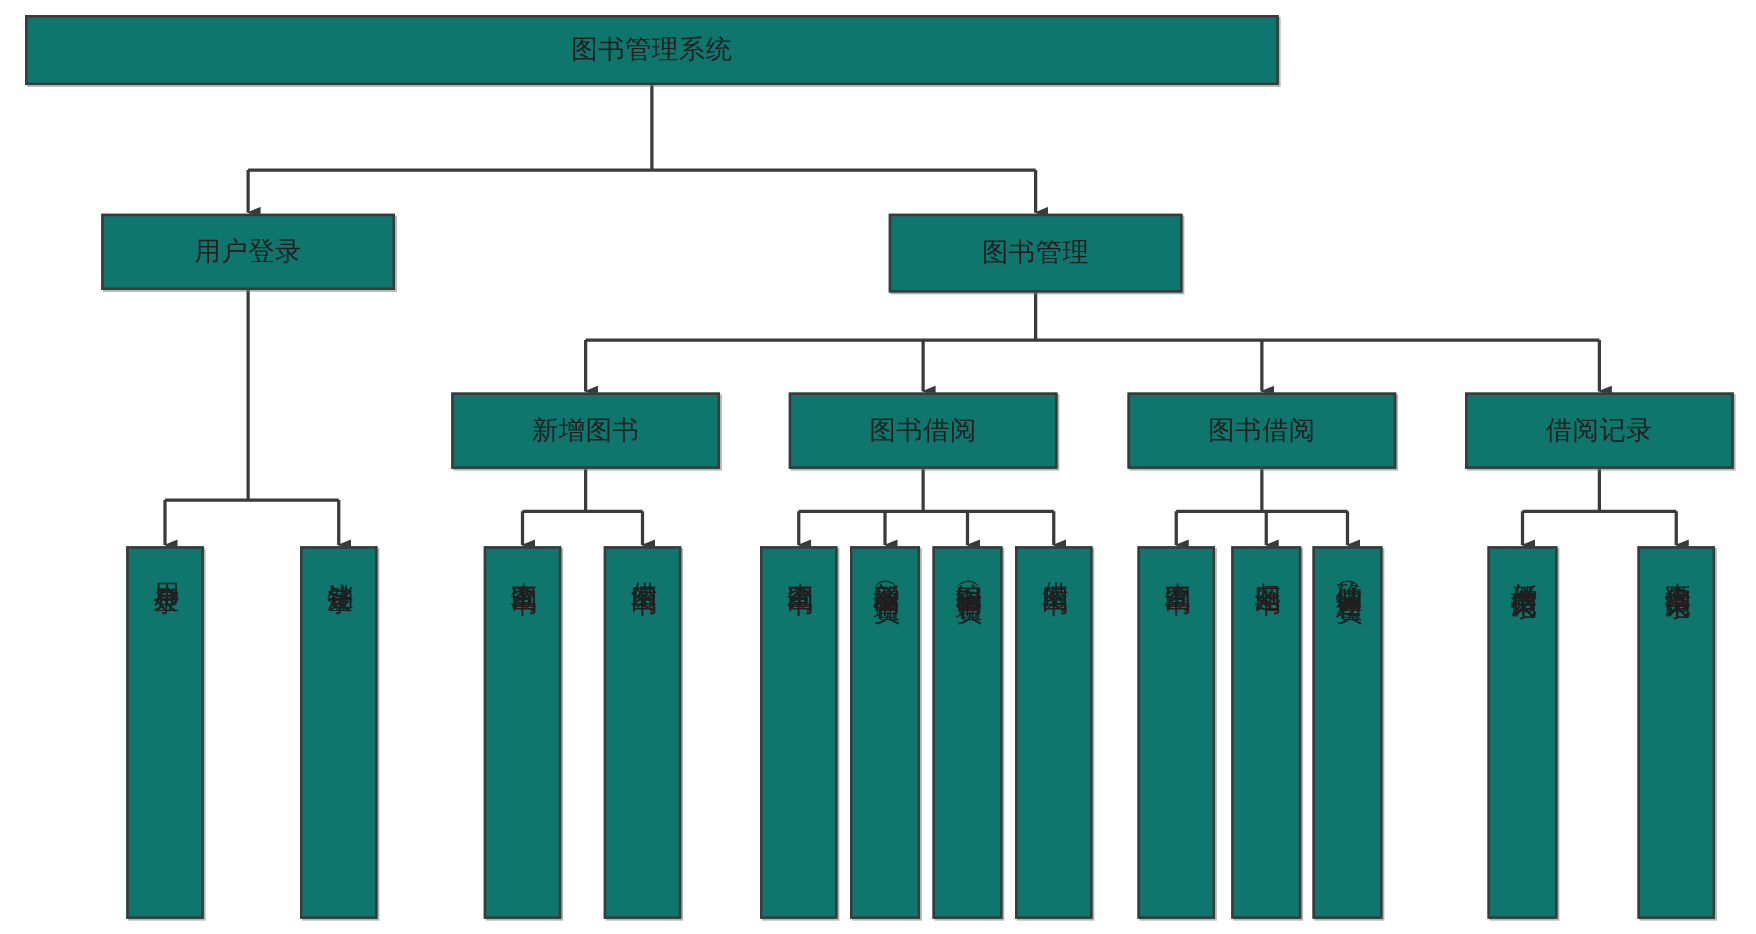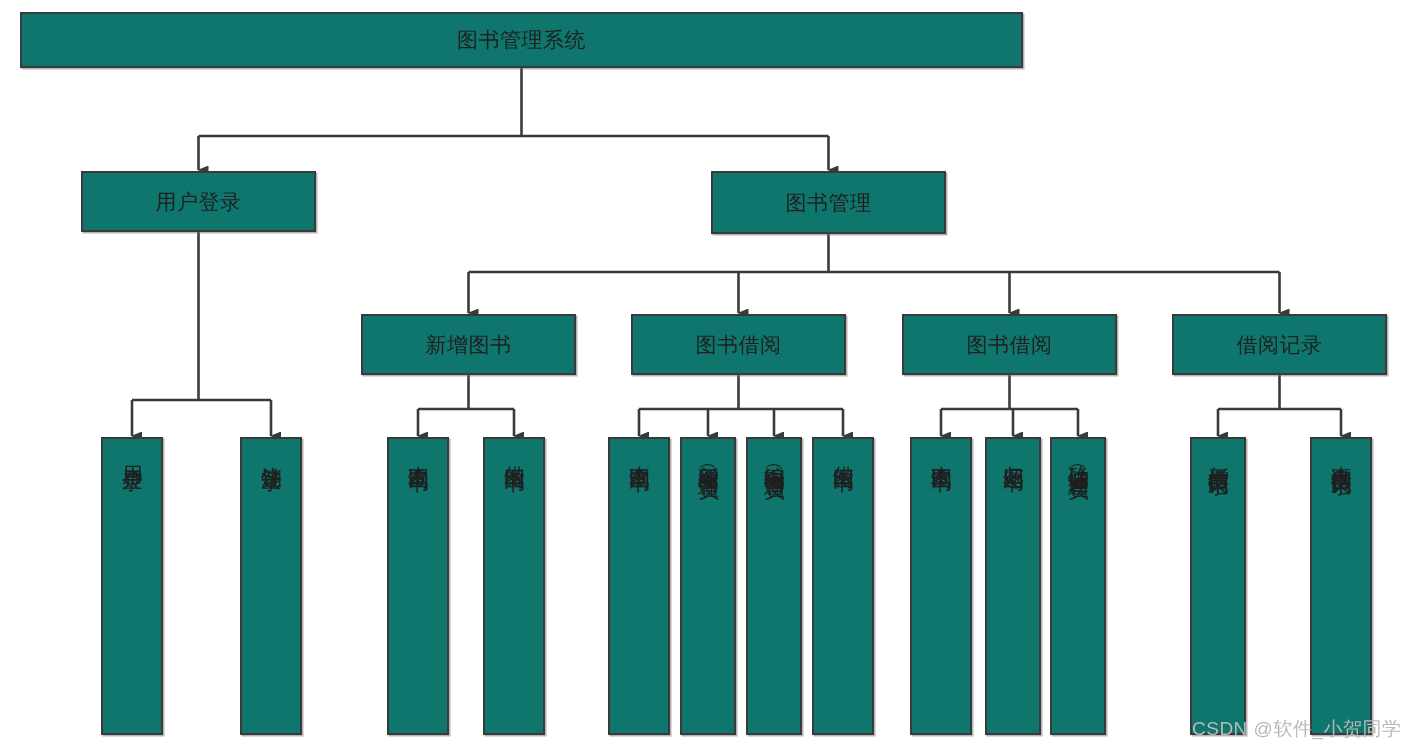--- a/index.html
+++ b/index.html
@@ -165,14 +165,13 @@
       <div class="node-box vert" style="left: 1050px; top: 437px; width: 56px; height: 298px;">
         <span class="node-label">确认归还（管理员）</span>
       </div>
       <div class="node-box vert" style="left: 1190px; top: 437px; width: 56px; height: 298px;">
         <span class="node-label">新增借阅记录</span>
       </div>
       <div class="node-box vert" style="left: 1310px; top: 437px; width: 62px; height: 298px;">
         <span class="node-label">查询借阅记录</span>
       </div>
     </div>
-  <div class="watermark" style="left: 1192px; top: 716px;">CSDN @软件_小贺同学</div>
 </div>
 
 </body></html>

